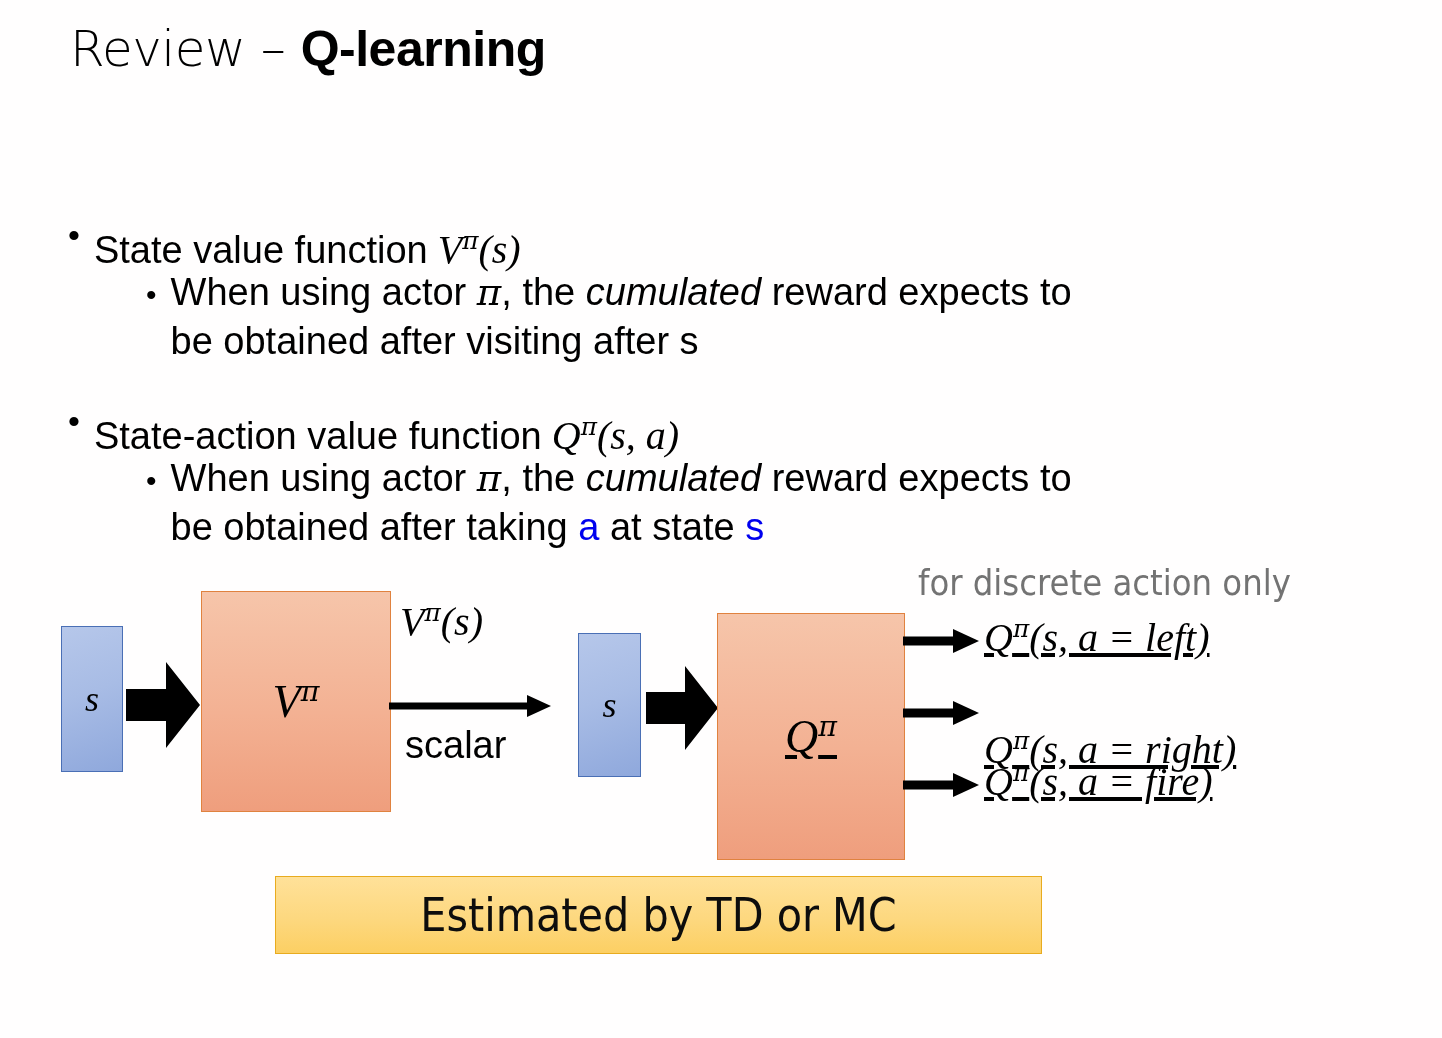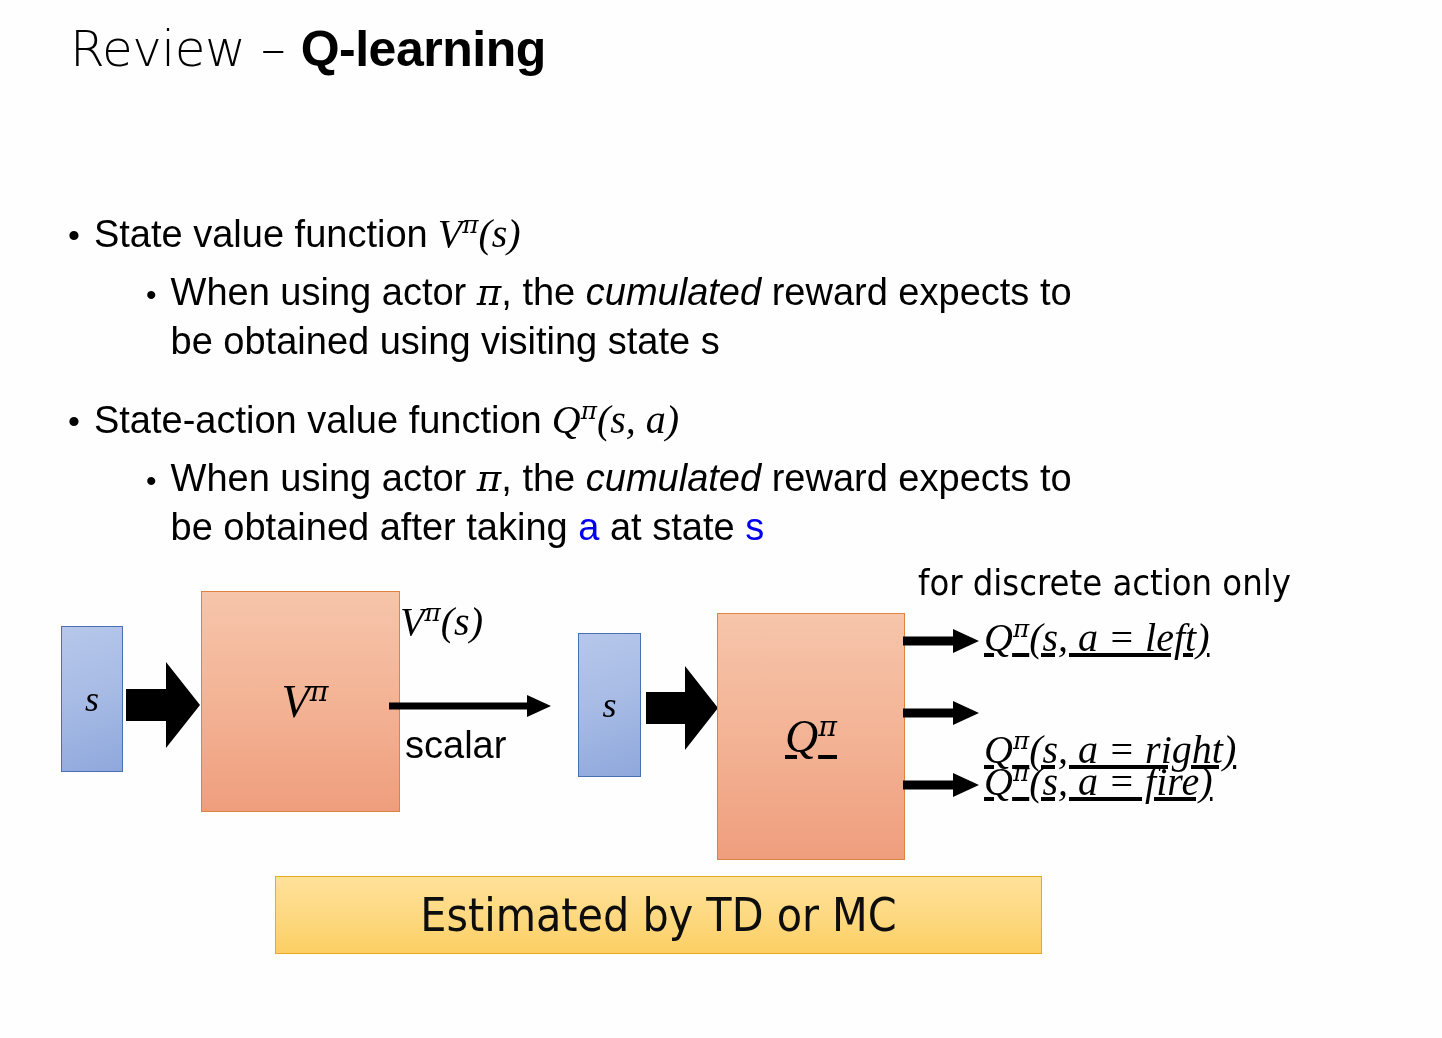--- a/index.html
+++ b/index.html
@@ -48,21 +48,21 @@
     flex: 0 0 auto;
     font-size: 34px;
     line-height: 1;
     margin-right: 14px;
     margin-top: 10px;
   }
   .bullet-text {
     font-size: 38px;
     line-height: 1.30;
   }
-  .l1 { font-size: 38px; }
+  .l1 { font-size: 38px; margin-top: 16px; }
   .l2 { font-size: 38px; }
 
   .math {
     font-family: "Liberation Serif", serif;
     font-style: italic;
     font-size: 40px;
   }
   sup.sup-pi {
     font-size: 0.62em;
     font-style: italic;
@@ -114,21 +114,21 @@
   .out-label {
     position: absolute;
     font-family: "Liberation Serif", serif;
     font-style: italic;
     font-size: 40px;
     white-space: nowrap;
     text-decoration: underline;
   }
   #red-note {
     position: absolute;
-    color: #000000;
+    color: #737373;
     font-size: 36px;
     white-space: nowrap;
     font-family: "DejaVu Sans", sans-serif;
     font-stretch: condensed;
   }
   #vpi-label {
     position: absolute;
     font-family: "Liberation Serif", serif;
     font-style: italic;
     font-size: 40px;
@@ -167,21 +167,21 @@
     <span class="bullet-dot">•</span>
     <span class="bullet-text l1">
       <span>State value function</span><span class="math">&nbsp;V<sup class="sup-pi">π</sup>(s)</span>
     </span>
   </div>
 
   <div class="bullet-row" style="left:146px; top:268px; width:1120px;">
     <span class="bullet-dot" style="font-size:30px;margin-top:12px;">•</span>
     <span class="bullet-text l2">
       <span>When using actor </span><span class="pi-inline">π</span><span>, the </span><span class="ital">cumulated</span><span> reward expects to</span><br>
-      <span>be obtained using visiting state s</span>
+      <span>be obtained after visiting after s</span>
     </span>
   </div>
 
   <div class="bullet-row" style="left:68px; top:394px; width:1000px;">
     <span class="bullet-dot">•</span>
     <span class="bullet-text l1">
       <span>State-action value function</span><span class="math">&nbsp;Q<sup class="sup-pi">π</sup>(s, a)</span>
     </span>
   </div>
 
@@ -194,21 +194,21 @@
   </div>
 
   <div class="box-blue" style="left:61px; top:626px; width:60px; height:144px;">
     <span>s</span>
   </div>
 
   <svg class="blockarrow" style="left:126px; top:662px;" width="74" height="86" viewBox="0 0 74 86">
     <polygon points="0,27 40,27 40,0 74,43 40,86 40,59 0,59" fill="#000000"></polygon>
   </svg>
 
-  <div class="box-orange" style="left:201px; top:591px; width:188px; height:219px;padding-left:9px;">
+  <div class="box-orange" style="left:201px; top:591px; width:188px; height:219px;">
     <span class="label"><span>V</span><sup class="sup-pi">π</sup></span>
   </div>
 
   <div id="vpi-label" style="left:400px; top:598px;">
     <span>V</span><sup class="sup-pi">π</sup><span>(s)</span>
   </div>
 
   <svg class="thin-arrow" style="left:389px; top:693px;" width="162" height="26" viewBox="0 0 162 26">
     <line x1="0" y1="13" x2="140" y2="13" stroke="#000" stroke-width="7"></line>
     <polygon points="138,2 162,13 138,24" fill="#000"></polygon>

